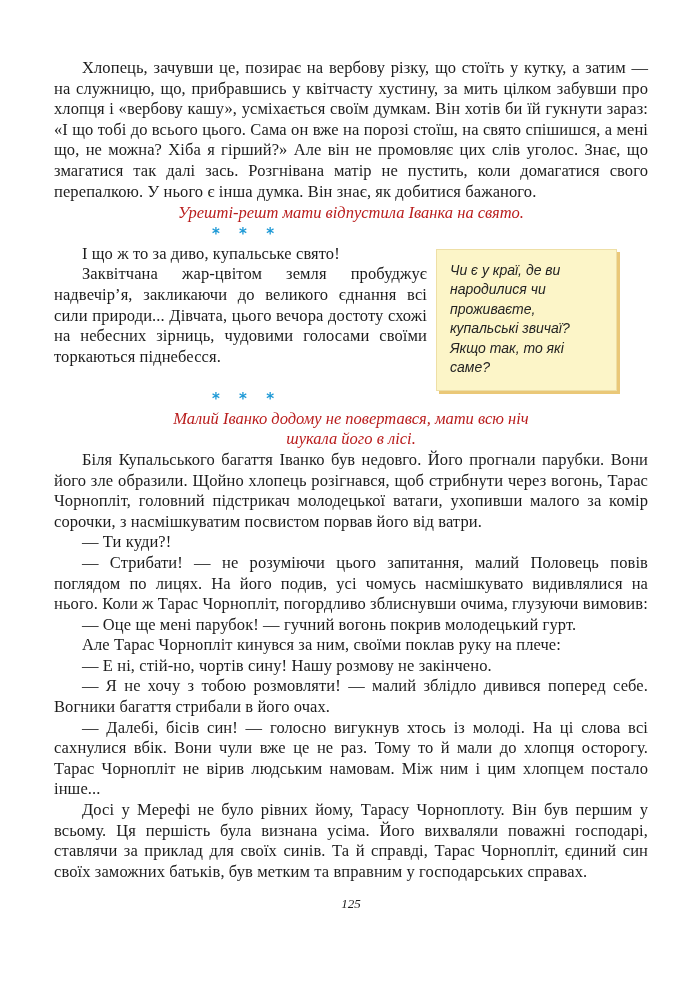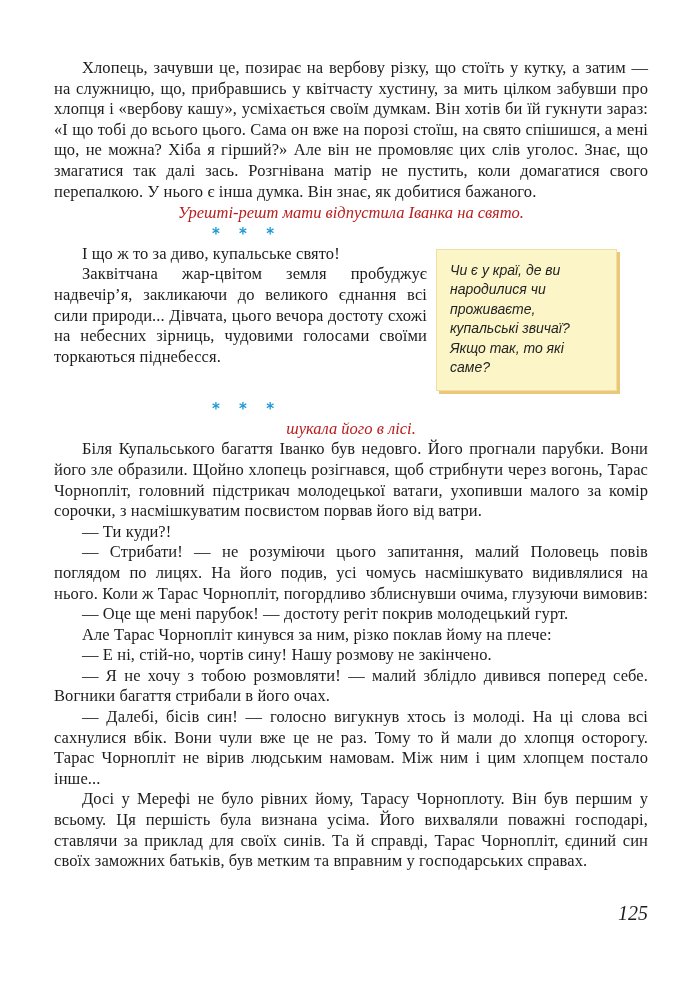--- a/index.html
+++ b/index.html
@@ -46,38 +46,38 @@
     font-family: "DejaVu Sans", sans-serif;
     font-weight: bold;
     font-size: 15px;
     line-height: 17px;
     letter-spacing: 7px;
     color: #1d99d6;
   }
   .question-box {
     float: right;
     width: 154px;
-    margin: 5px 31px 10px 9px;
+    margin: 5px 31px 0 9px;
     padding: 11px 12px 12px 13px;
     background: #fcf5c8;
     border: 1px solid #eedfa6;
     box-shadow: 3px 3px 0 #eac878;
   }
   .question-box .question-text {
     font-family: "Liberation Sans", "DejaVu Sans", sans-serif;
     font-style: italic;
     font-size: 14px;
     line-height: 19.5px;
     color: #222222;
   }
   .clear { clear: both; }
   .footer {
-    margin-top: 30px;
-    text-align: right;
-    font-size: 20px;
+    margin-top: 14px;
+    text-align: center;
+    font-size: 13px;
     font-style: italic;
     color: #1c1c1c;
   }
 </style>
 </head>
 <body>
 
 <div class="page">
   <div class="content">
 
@@ -91,28 +91,29 @@
       <div class="question-box">
         <div class="question-text">Чи є у краї, де ви народилися чи проживаєте, купальські звичаї? Якщо так, то які саме?</div>
       </div>
       <p class="body-par">І що ж то за диво, купальське свято!</p>
       <p class="body-par">Заквітчана жар-цвітом земля пробуджує надвечір’я, закликаючи до великого єднання всі сили природи... Дівчата, цього вечора достоту схожі на небесних зірниць, чудовими голосами своїми торкаються піднебесся.</p>
     </div>
 
     <div class="separator clear">* * *</div>
 
     <div class="lead">
+      <span class="lead-line">Малий Іванко додому не повертався, мати всю ніч</span>
       <span class="lead-line">шукала його в лісі.</span>
     </div>
 
     <p class="body-par">Біля Купальського багаття Іванко був недовго. Його прогнали парубки. Вони його зле образили. Щойно хлопець розігнався, щоб стрибнути через вогонь, Тарас Чорнопліт, головний підстрикач молодецької ватаги, ухопивши малого за комір сорочки, з насмішкуватим посвистом порвав його від ватри.</p>
     <p class="body-par">— Ти куди?!</p>
     <p class="body-par">— Стрибати! — не розуміючи цього запитання, малий Половець повів поглядом по лицях. На його подив, усі чомусь насмішкувато видивлялися на нього. Коли ж Тарас Чорнопліт, погордливо зблиснувши очима, глузуючи вимовив:</p>
-    <p class="body-par">— Оце ще мені парубок! — достоту регіт покрив молодецький гурт.</p>
-    <p class="body-par">Але Тарас Чорнопліт кинувся за ним, різко поклав йому на плече:</p>
+    <p class="body-par">— Оце ще мені парубок! — гучний вогонь покрив молодецький гурт.</p>
+    <p class="body-par">Але Тарас Чорнопліт кинувся за ним, своїми поклав руку на плече:</p>
     <p class="body-par">— Е ні, стій-но, чортів сину! Нашу розмову не закінчено.</p>
     <p class="body-par">— Я не хочу з тобою розмовляти! — малий зблідло дивився поперед себе. Вогники багаття стрибали в його очах.</p>
     <p class="body-par">— Далебі, бісів син! — голосно вигукнув хтось із молоді. На ці слова всі сахнулися вбік. Вони чули вже це не раз. Тому то й мали до хлопця осторогу. Тарас Чорнопліт не вірив людським намовам. Між ним і цим хлопцем постало інше...</p>
     <p class="body-par">Досі у Мерефі не було рівних йому, Тарасу Чорноплоту. Він був першим у всьому. Ця першість була визнана усіма. Його вихваляли поважні господарі, ставлячи за приклад для своїх синів. Та й справді, Тарас Чорнопліт, єдиний син своїх заможних батьків, був метким та вправним у господарських справах.</p>
 
     <div class="footer">125</div>
 
   </div>
 </div>
 

